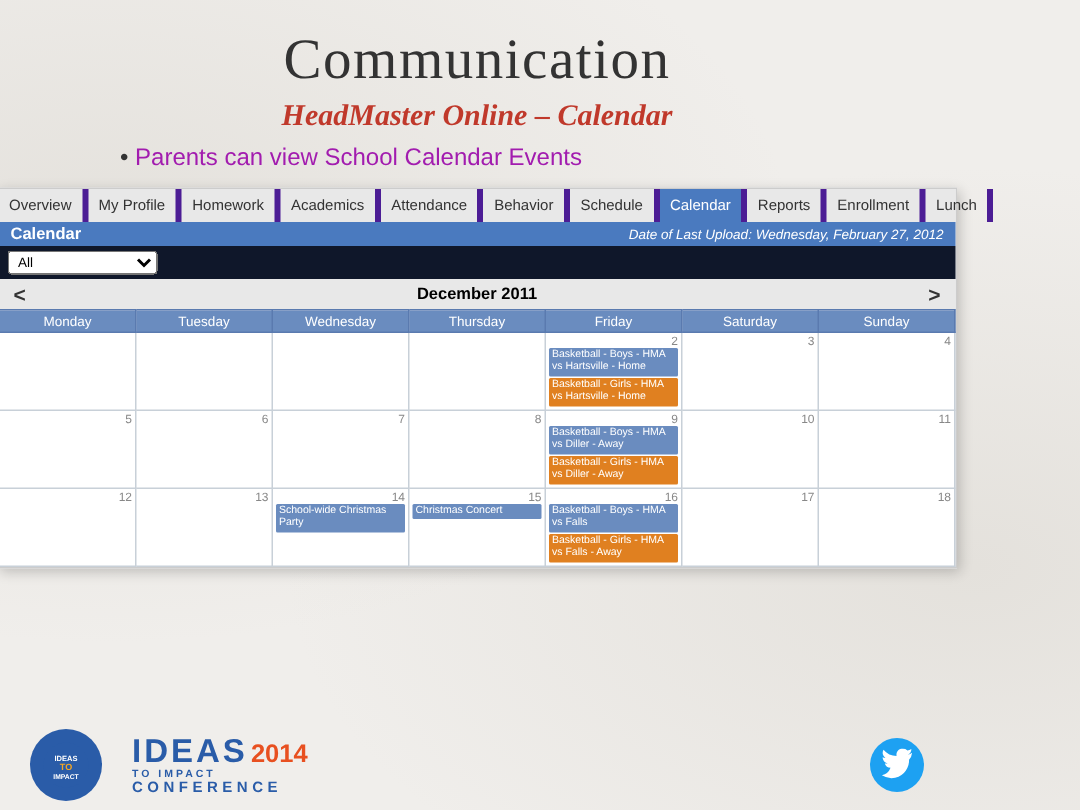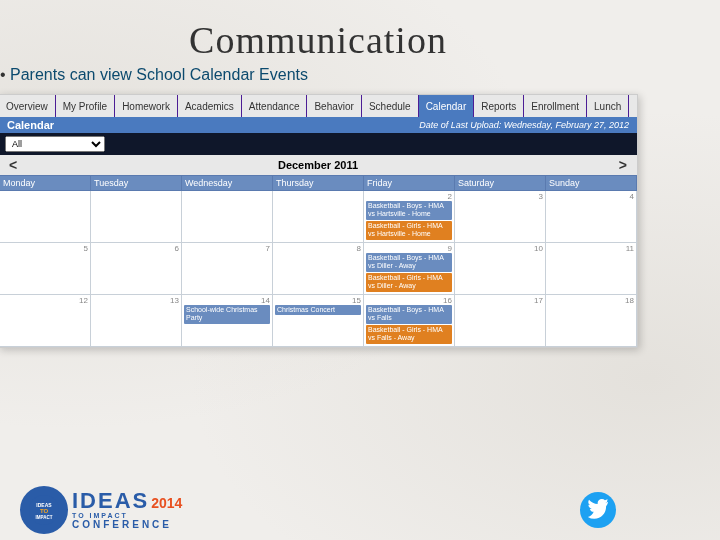--- a/index.html
+++ b/index.html
@@ -46,23 +46,24 @@
       font-size: 20px;
       color: #c0392b;
       font-style: italic;
       font-weight: bold;
       margin-bottom: 8px;
       font-family: 'Georgia', serif;
     }
 
     .bullet-point {
       font-size: 16px;
-      color: #0c4a6e;
+      color: #a21caf;
       margin-bottom: 10px;
       align-self: flex-start;
+      padding-left: 80px;
     }
 
     .bullet-point::before {
       content: '• ';
       color: #333;
     }
 
     
     .app-screenshot {
       width: 640px;
@@ -80,21 +81,21 @@
       font-size: 10px;
     }
 
     .nav-item {
       padding: 3px 7px;
       color: #333;
       cursor: pointer;
       display: flex;
       align-items: center;
       white-space: nowrap;
-      border-right: 1px solid #4c1d95;
+      border-right: 4px solid #4c1d95;
     }
 
     .nav-item.active {
       background: #4a7abf;
       color: #fff;
     }
 
     
     .page-header {
       background: #4a7abf;
@@ -152,21 +153,21 @@
     .cal-table {
       width: 100%;
       border-collapse: collapse;
       font-size: 8.5px;
     }
 
     .cal-table thead tr th {
       background: #6a8cbf;
       color: #fff;
       padding: 2px 3px;
-      text-align: left;
+      text-align: center;
       border: 1px solid #5a7aaf;
       font-weight: normal;
       font-size: 9px;
     }
 
     .cal-table tbody tr td {
       border: 1px solid #c8d0d8;
       vertical-align: top;
       padding: 1px 2px;
       height: 52px;
@@ -206,21 +207,21 @@
       height: 60px;
       display: flex;
       align-items: center;
       justify-content: space-between;
       padding: 0 20px;
     }
 
     .logo-ideas {
       display: flex;
       align-items: center;
-      gap: 4px;
+      gap: 20px;
     }
 
     .logo-icon {
       width: 48px;
       height: 48px;
       background: #2a5ca8;
       border-radius: 50%;
       display: flex;
       align-items: center;
       justify-content: center;
@@ -245,21 +246,21 @@
     }
 
     .logo-text-conference {
       font-size: 10px;
       color: #2a5ca8;
       letter-spacing: 3px;
       font-weight: bold;
     }
 
     .logo-2014 {
-      font-size: 14px;
+      font-size: 17px;
       font-weight: bold;
       color: #e85020;
       margin-left: 2px;
     }
 
     .hashtag-block {
       display: flex;
       align-items: center;
       gap: 8px;
     }
@@ -286,20 +287,21 @@
     .hashtag-text span {
       color: #1da1f2;
     }
   </style>
 </head>
 <body>
 
 <div class="slide-container">
 
   <h1 class="main-title">Communication</h1>
+  <div class="sub-title">HeadMaster Online – Calendar</div>
   <div class="bullet-point">Parents can view School Calendar Events</div>
 
   <div class="app-screenshot">
 
     <div class="nav-bar">
       <div class="nav-item">Overview</div>
       <div class="nav-item">My Profile</div>
       <div class="nav-item">Homework</div>
       <div class="nav-item">Academics</div>
       <div class="nav-item">Attendance</div>

